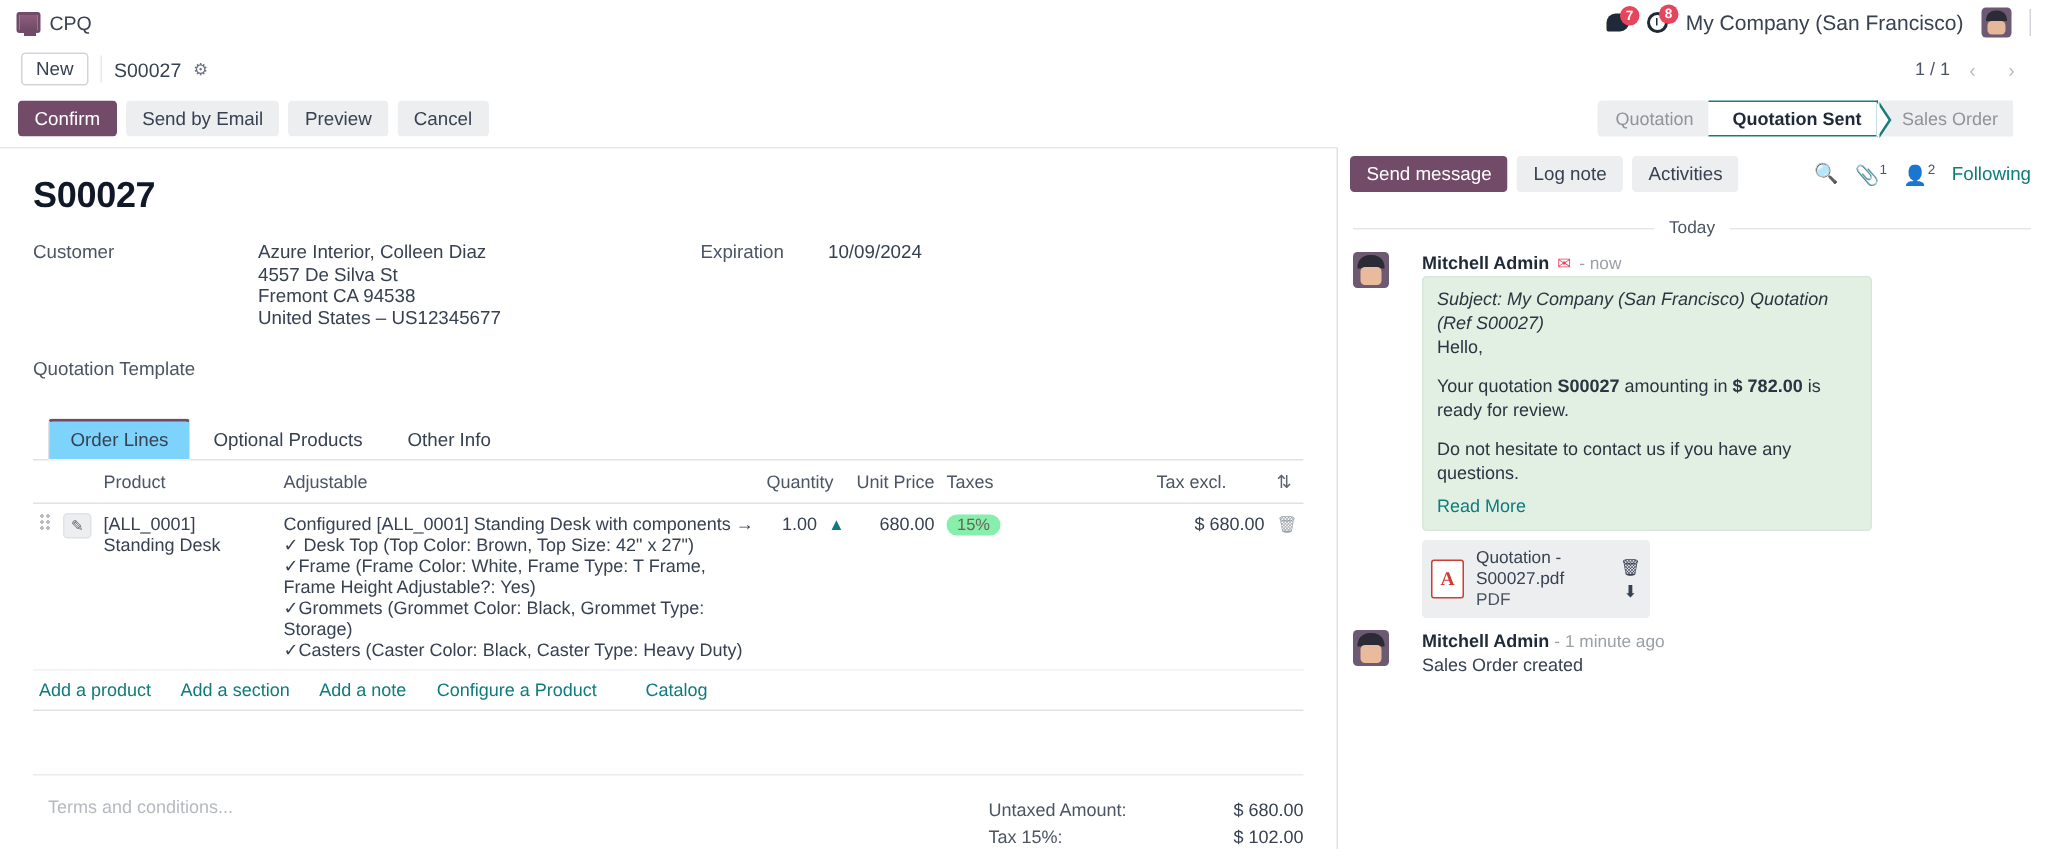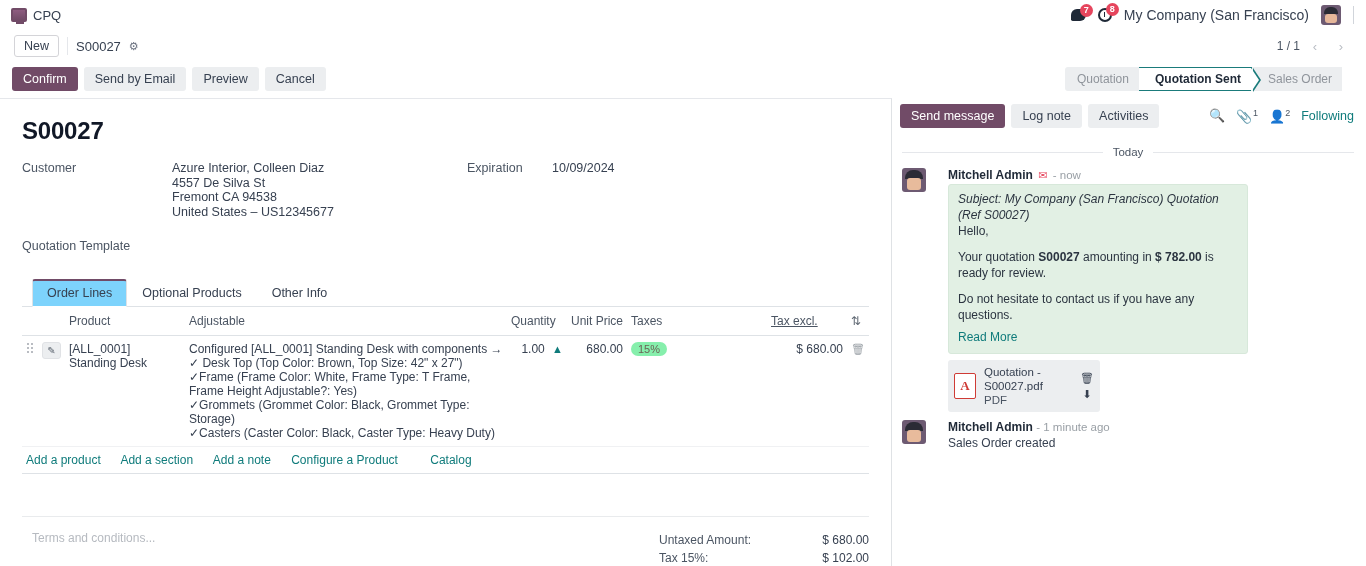--- a/index.html
+++ b/index.html
@@ -175,21 +175,21 @@
     padding: 6px 4px; vertical-align: top; border-bottom: 1px solid #f0f1f3;
     color:#374151;
   }
   .th-right, .td-right { text-align: right; }
   .col-handle { width: 16px; }
   .col-cfg { width: 26px; }
   .col-product { width: 120px; }
   .col-qty { width: 60px; }
   .col-price { width: 60px; }
   .col-tax { width: 140px; }
-  .col-excl { width: 80px; text-decoration: underline; }
+  .col-excl { width: 80px; }
   .col-del { width: 18px; }
 
   .drag-handle {
     display:inline-block; width:8px; height:12px; cursor:grab;
     background-image: radial-gradient(#b1b5bb 40%, transparent 41%);
     background-size: 4px 4px; opacity:.9;
   }
   .cfg-btn {
     width: 19px; height: 17px; background:#eceef0; border:1px solid #e0e2e5;
     border-radius: 3px; display:inline-flex; align-items:center; justify-content:center;

